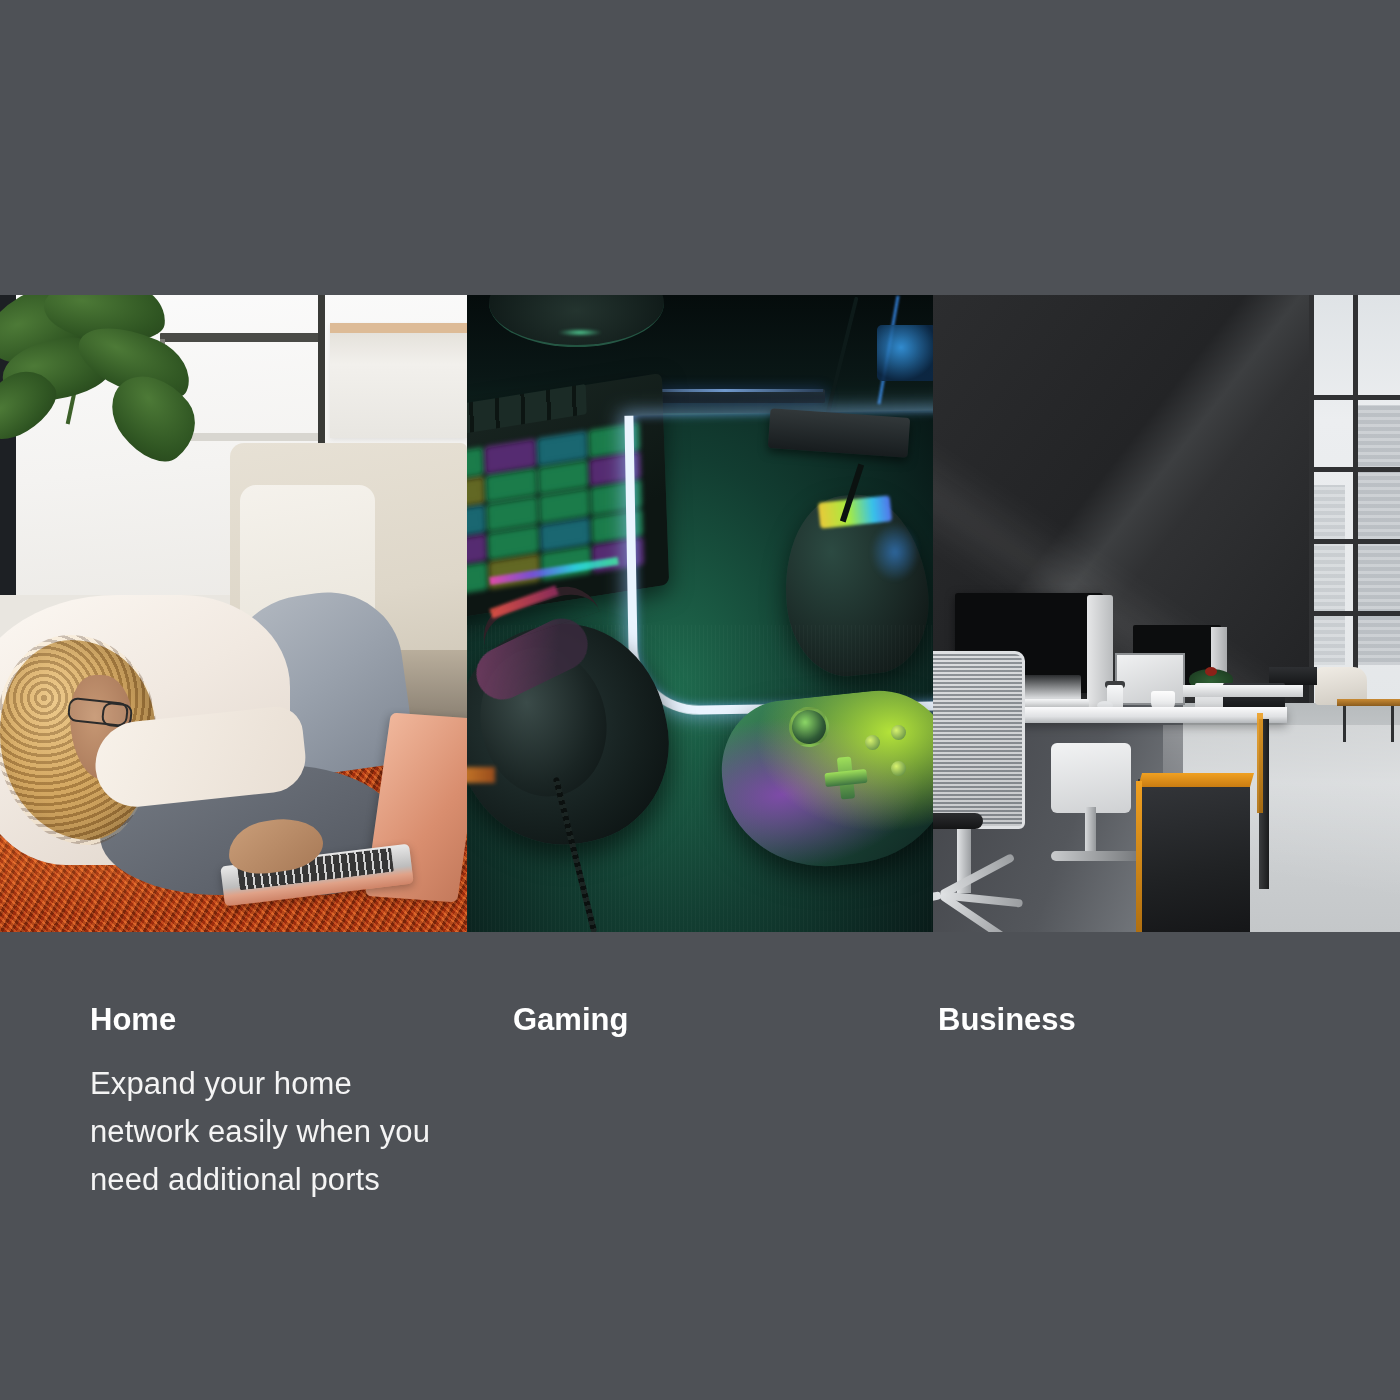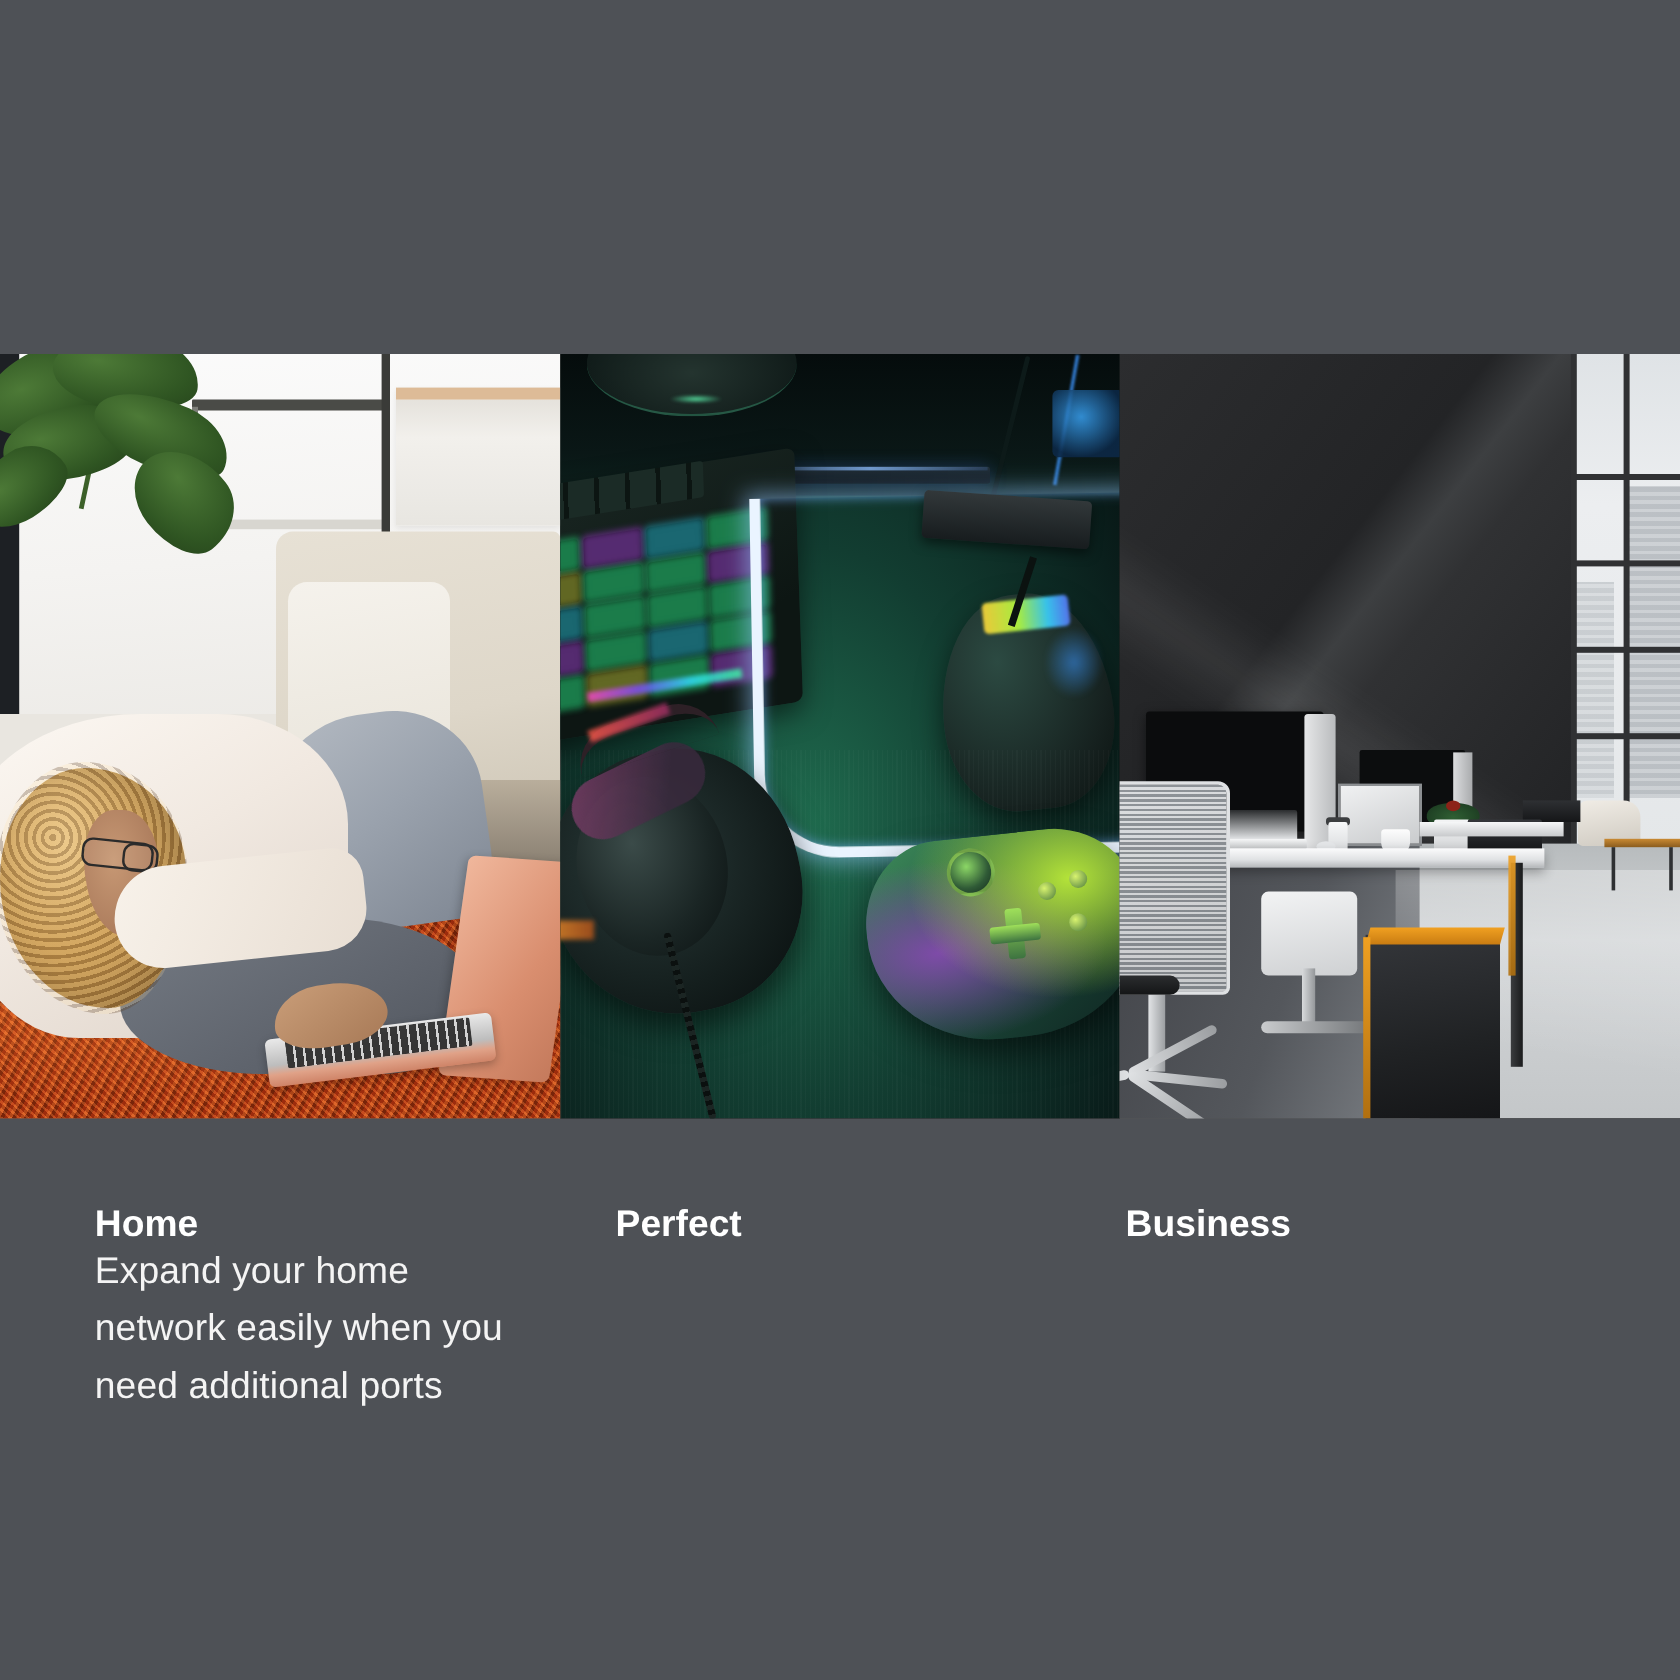--- a/index.html
+++ b/index.html
@@ -652,32 +652,33 @@
     position: absolute;
     left: 0; top: 932px;
     width: 1400px;
     height: 468px;
   }
   .col {
     position: absolute;
     top: 0;
     width: 380px;
   }
-  .col.c1 { left: 79px; }
+  .col.c1 { left: 90px; }
   .col.c2 { left: 513px; }
   .col.c3 { left: 938px; }
   .col-title {
     font-size: 31px;
     font-weight: 700;
     line-height: 1;
     margin-top: 72px;
     color: #ffffff;
     letter-spacing: 0px;
   }
   .col-body {
+    margin-top: 25px;
     font-size: 31px;
     font-weight: 300;
     line-height: 48px;
     color: #f4f4f4;
     letter-spacing: 0.1px;
   }
   .col.c1 .col-body { width: 358px; }
   .col.c2 .col-body { width: 350px; }
   .col.c3 .col-body { width: 370px; }
 </style>
@@ -871,21 +872,21 @@
   </div>
 
   <div class="columns">
 
     <div class="col c1">
       <div class="col-title">Home</div>
       <div class="col-body">Expand your home network easily when you need additional ports</div>
     </div>
 
     <div class="col c2">
-      <div class="col-title">Perfect</div>
+      <div class="col-title">Gaming</div>
     </div>
 
     <div class="col c3">
       <div class="col-title">Business</div>
     </div>
 
   </div>
 
 </div>
 

